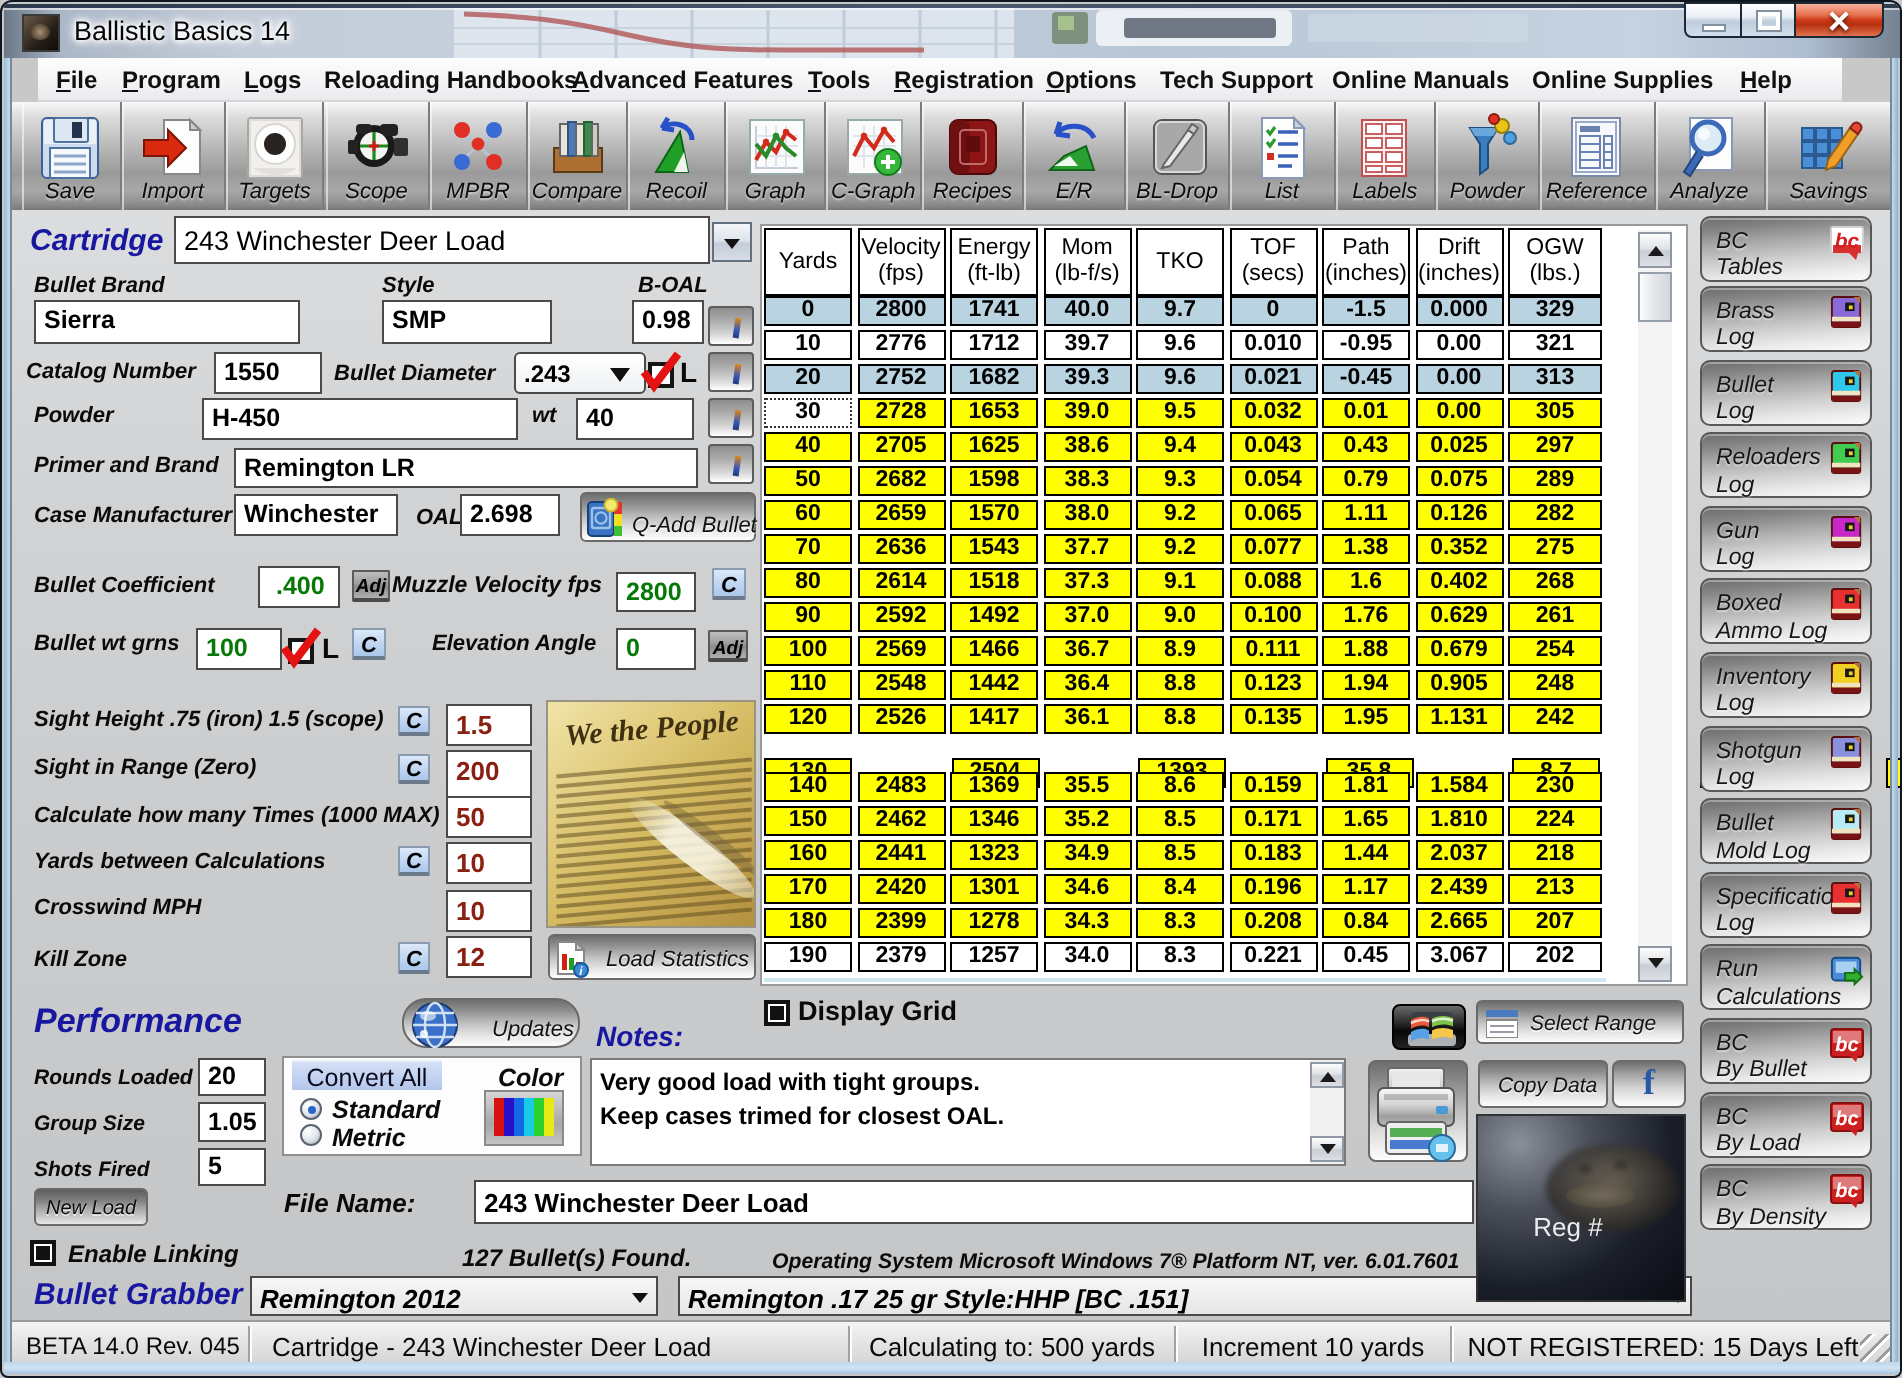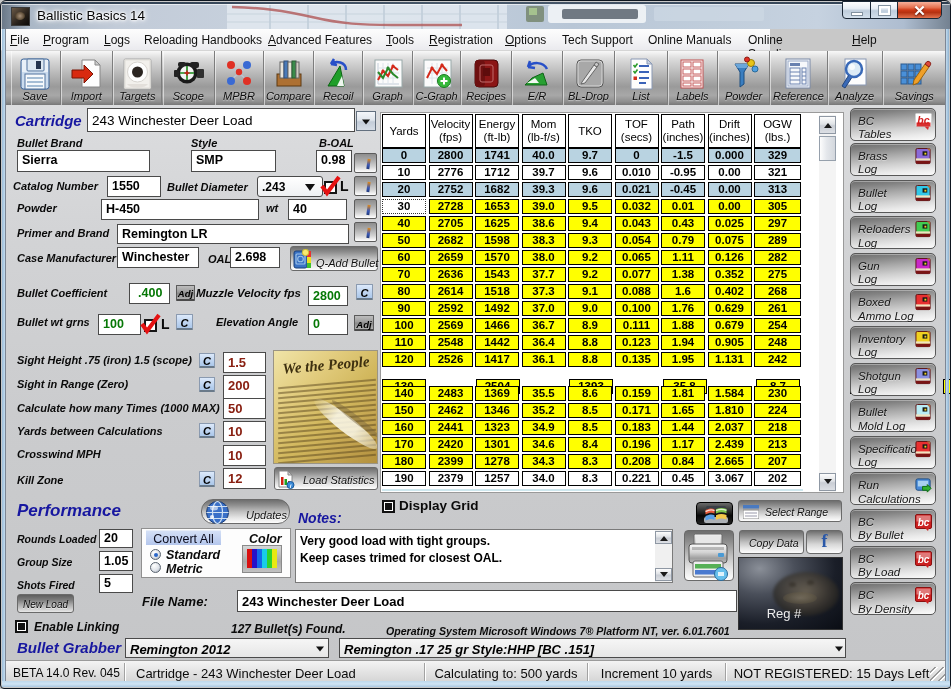--- a/index.html
+++ b/index.html
@@ -21,22 +21,22 @@
   text-shadow:0 0 2px #fff, 0 0 3px #fff, 0 0 4px #fff, 0 0 6px #fff, 0 0 8px rgba(255,255,255,.9); }
 
 .capbtn { position:absolute; top:0; height:18px; border:1px solid #1c2836; z-index:5; }
 #btnMin { left:841px; width:29px; border-bottom-left-radius:4px; background:linear-gradient(180deg,#fefefe 0%,#e8eef5 40%,#bfcddc 55%,#d3dfeb 100%); }
 #btnMax { left:869px; width:28px; background:linear-gradient(180deg,#fefefe 0%,#e8eef5 40%,#bfcddc 55%,#d3dfeb 100%); }
 #btnClose { left:896px; width:45px; border-bottom-right-radius:5px; background:linear-gradient(180deg,#f6b09a 0%,#e5704e 35%,#ce3a17 50%,#b63110 65%,#e2734f 100%); }
 #btnMin i { position:absolute; left:8px; top:10px; width:12px; height:4px; background:#fff; border:1px solid #82919f; }
 #btnMax i { position:absolute; left:8px; top:4px; width:11px; height:9px; border:2px solid #fff; outline:1px solid #82919f; }
 #btnClose i { position:absolute; left:0; top:0px; width:100%; text-align:center; color:#fff; font-size:15px; font-weight:bold; font-style:normal; text-shadow:0 1px 2px rgba(60,10,0,.85); }
 
-#menubar { position:absolute; left:0; top:28px; width:769px; height:22px;
-  background:linear-gradient(180deg,#fdfdfd 0%,#f4f4f6 55%,#eaeaee 100%); border-bottom:1px solid #d5d5d5; }
+#menubar { position:absolute; left:18px; top:28px; width:902px; height:22px;
+  background:linear-gradient(180deg,#fdfdfd 0%,#f4f4f6 55%,#eaeaee 100%); border-bottom:1px solid #d5d5d5;font-weight:bold; }
 .mi { position:absolute; top:4px; font-size:12px; color:#101010; }
 .mi u { text-decoration:underline; }
 
 #toolbar { position:absolute; left:5px; top:50px; width:941px; height:54px;
   background:linear-gradient(180deg,#f8f8f8 0%,#dcdcdc 14%,#b4b4b4 45%,#9a9a9a 66%,#a8a8a8 82%,#8e8e8e 94%,#777 100%); }
 .tbtn { position:absolute; top:0; height:54px; border-right:1px solid #7d7d7d; box-shadow:inset 1px 0 0 rgba(255,255,255,.55); }
 .tbtn svg { position:absolute; left:50%; top:5px; transform:translateX(-50%); }
 .tlab { position:absolute; left:0; bottom:3px; width:100%; text-align:center; font-size:11px; font-style:italic; color:#0c0c0c; text-shadow:0 1px 1px rgba(255,255,255,.5); }
 
 #content { position:absolute; left:5px; top:104px; width:941px; height:555px;
@@ -74,21 +74,21 @@
 #dispgrid { position:absolute; left:376px; top:395px; width:13px; height:13px; background:#fff; border:2px solid #111; }
 #dispgrid:before { content:""; position:absolute; left:1px; top:1px; width:7px; height:7px; background:#111; }
 #winbtn { position:absolute; left:690px; top:397px; width:37px; height:23px; border-radius:4px; border:1px solid #000;
   background:linear-gradient(180deg,#6a6a6a 0%,#2a2a2a 40%,#080808 60%,#222 100%); padding:2px 0 0 6px; }
 #notesbox { position:absolute; left:289px; top:424px; width:378px; height:54px; background:#fff; border:1px solid #7a7a7a; }
 #printer { position:absolute; left:678px; top:425px; width:50px; height:51px; border:1px solid #6a6a6a; border-radius:4px;
   background:linear-gradient(180deg,#6e6e6e 0%,#8e8e8e 22%,#c2c2c2 52%,#e6e6e6 78%,#fdfdfd 100%); }
 #fbtn { position:absolute; left:800px; top:425px; width:37px; height:24px; border-radius:4px; border:1px solid #6a6a6a;
   background:linear-gradient(180deg,#6e6e6e 0%,#9e9e9e 25%,#d6d6d6 60%,#fdfdfd 100%); color:#2a58a8; font-weight:bold;
   font-family:"Liberation Serif",serif; font-size:18px; text-align:center; }
-#catimg { position:absolute; left:732px; top:452px; width:105px; height:73px; border:1px solid #333;
+#catimg { position:absolute; left:732px; top:452px; width:105px; height:94px; border:1px solid #333;
   background:radial-gradient(ellipse at 20% 15%, #8a8f98 0%, #4a4f5a 30%, #1a1e28 65%, #0a0d14 100%); overflow:hidden; }
 
 #grid { position:absolute; left:374px; top:7px; width:464px; height:381px; background:#fff; border:1px solid #9a9a9a; }
 .hrow { position:absolute; left:1px; top:1px; display:flex; }
 .hcell { width:44px; height:33.5px; border:1px solid #000; margin-right:2.5px; background:#fff; font-size:11.5px; color:#000; text-align:center; line-height:13px; padding-top:3px; }
 .drow { position:absolute; left:1px; display:flex; }
 .dcell { width:44px; height:15px; border:1px solid #000; margin-right:2.5px; font-size:11.5px; font-weight:bold; color:#000; text-align:center; line-height:12px; }
 .wide { width:47px; }
 .rblue .dcell { background:#b9d3e1; }
 .rwhite .dcell { background:#fff; }

